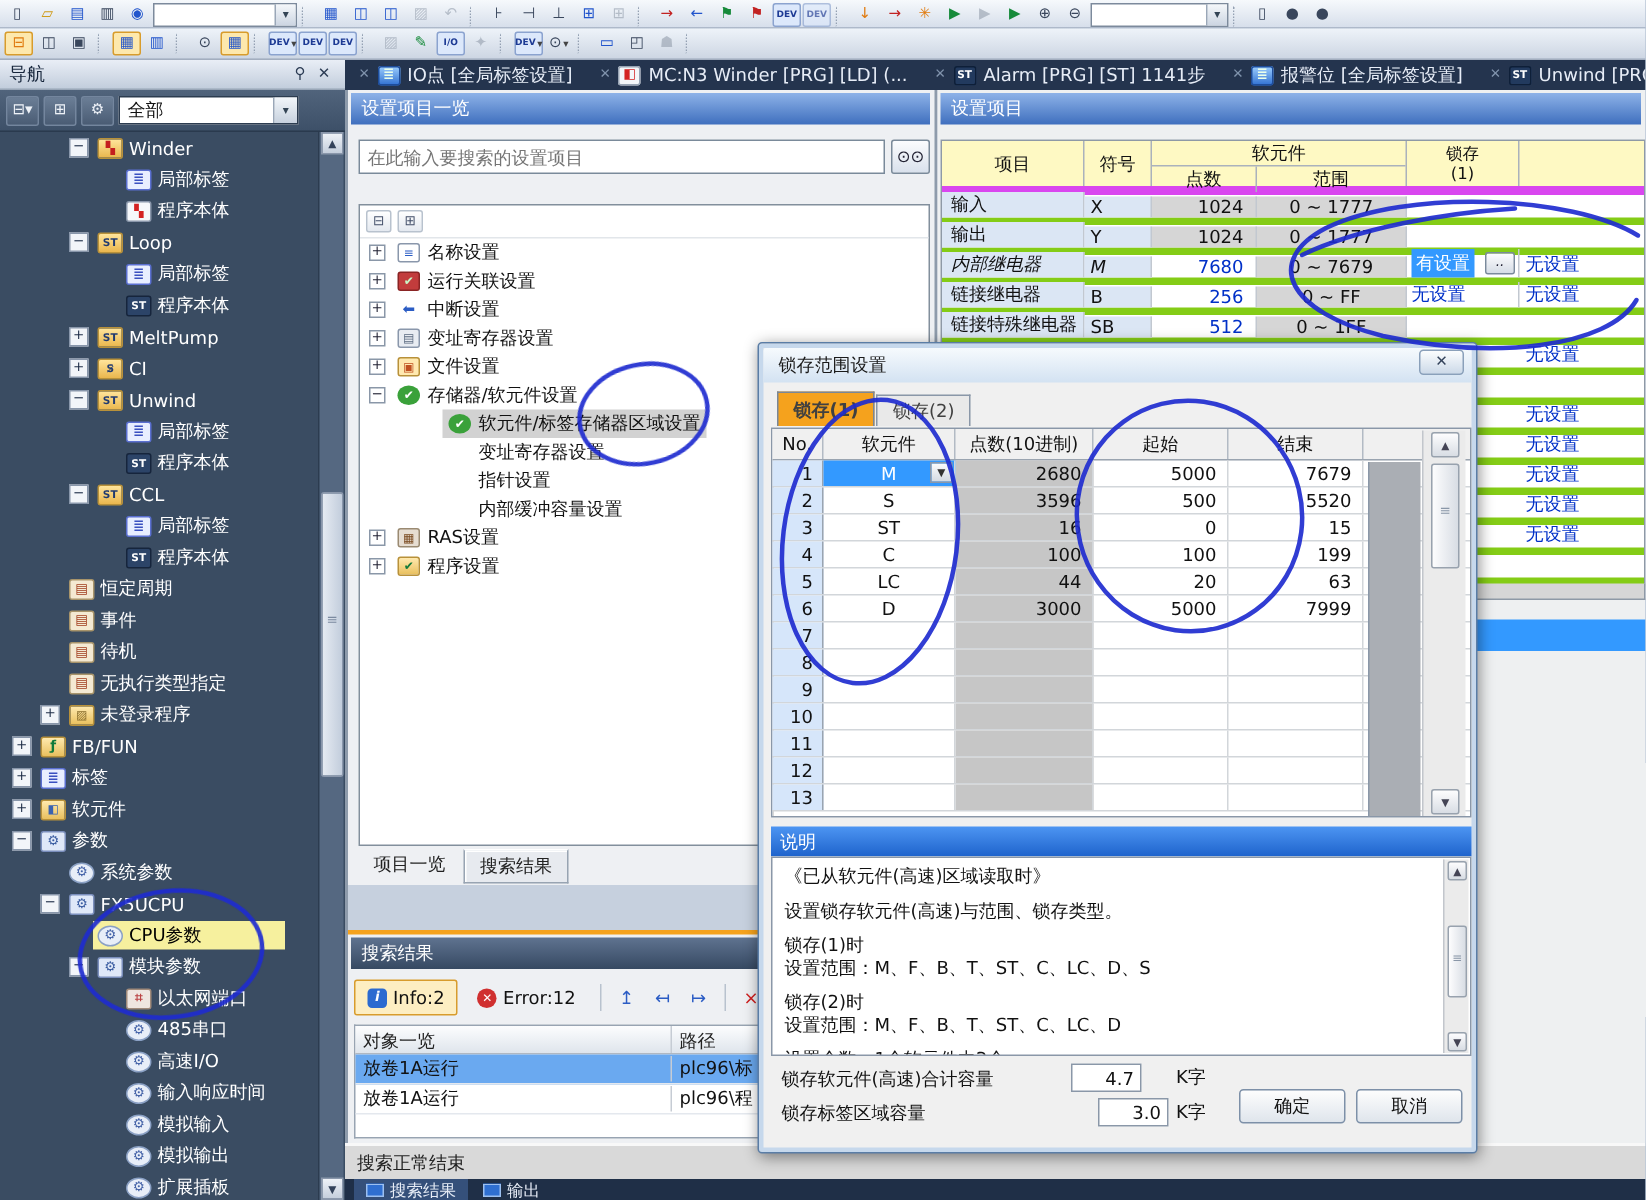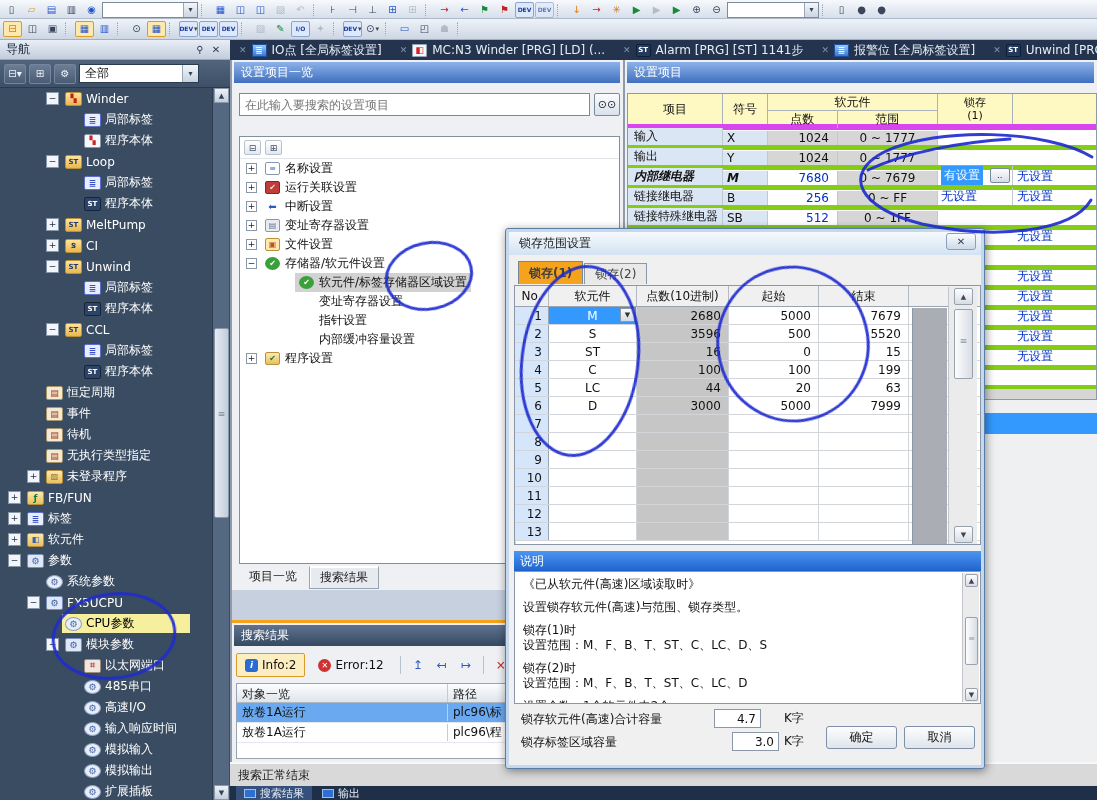--- a/index.html
+++ b/index.html
@@ -147,21 +147,21 @@
 .rc.sym{width:45px;background:#dbe6f4;padding-left:4px}
 .rc.pts{width:70px;justify-content:flex-end;padding-right:8px}
 .rc.rng{width:100px;justify-content:center}
 .rc.l1{width:75px;padding-left:3px;position:relative}
 .rc.l2{flex:1;border-right:none;padding-left:4px}
 .rc.gray{background:#d6d6d6}
 .rc.blue{color:var(--link,#0030c8)}
 .rc.link{color:var(--link,#0030c8)}
 .rc .ltext{font-style:normal}
 .rc.sel .ltext{background:var(--selblue,#3399ff);color:#fff;padding:1px 3px}
-.em{font-weight:bold;font-style:italic}
+.em{font-weight:normal;font-style:italic}
 .browse{display:none;position:absolute;right:2px;top:2px;width:20px;height:15px;background:linear-gradient(#fdfdfe,#d6dde6);border:1px solid #7a8a9c;border-radius:2px;font-size:9px;text-align:center;line-height:13px;color:#223}
 .browse.show{display:block}
 .browse::before{content:".."}
 #rfiller{position:absolute;left:2px;width:470px;height:11px;background:#d6d6d6;border:1px solid #8e99a6;border-top:none}
 #rbluebar{position:absolute;left:2px;top:353px;width:470px;height:21px;background:var(--selblue,#3399ff)}
 #rgraybottom{position:absolute;left:2px;top:374px;width:470px;height:328px;background:#eef0f1}
 
 
 #dialog{left:505px;top:228px;width:480px;height:541px;background:#f0f0f0;border:1px solid #5a7da6;border-radius:3px;box-shadow:1px 2px 10px rgba(0,0,0,.45), inset 0 0 0 3px #c6d8ec;z-index:10}
 #dlgtitle{position:absolute;left:3px;top:3px;right:3px;height:23px;background:linear-gradient(#f6fafd,#d3e2f2);display:flex;align-items:center;padding:0 10px;color:#1a1a1a;border-radius:2px 2px 0 0}
@@ -890,20 +890,27 @@
         </div>
 
         <div class="mitem lv1">
           <span class="mexp m-none"></span>
           <span class="mwrap">
             <span class="mic mic-none"></span>
             <span>内部缓冲容量设置</span>
           </span>
         </div>
 
+        <div class="mitem lv0">
+          <span class="mexp m-plus"></span>
+          <span class="mwrap">
+            <span class="mic mic-ras"></span>
+            <span>RAS设置</span>
+          </span>
+        </div>
 
         <div class="mitem lv0">
           <span class="mexp m-plus"></span>
           <span class="mwrap">
             <span class="mic mic-prog"></span>
             <span>程序设置</span>
           </span>
         </div>
       </div>
   </div>

